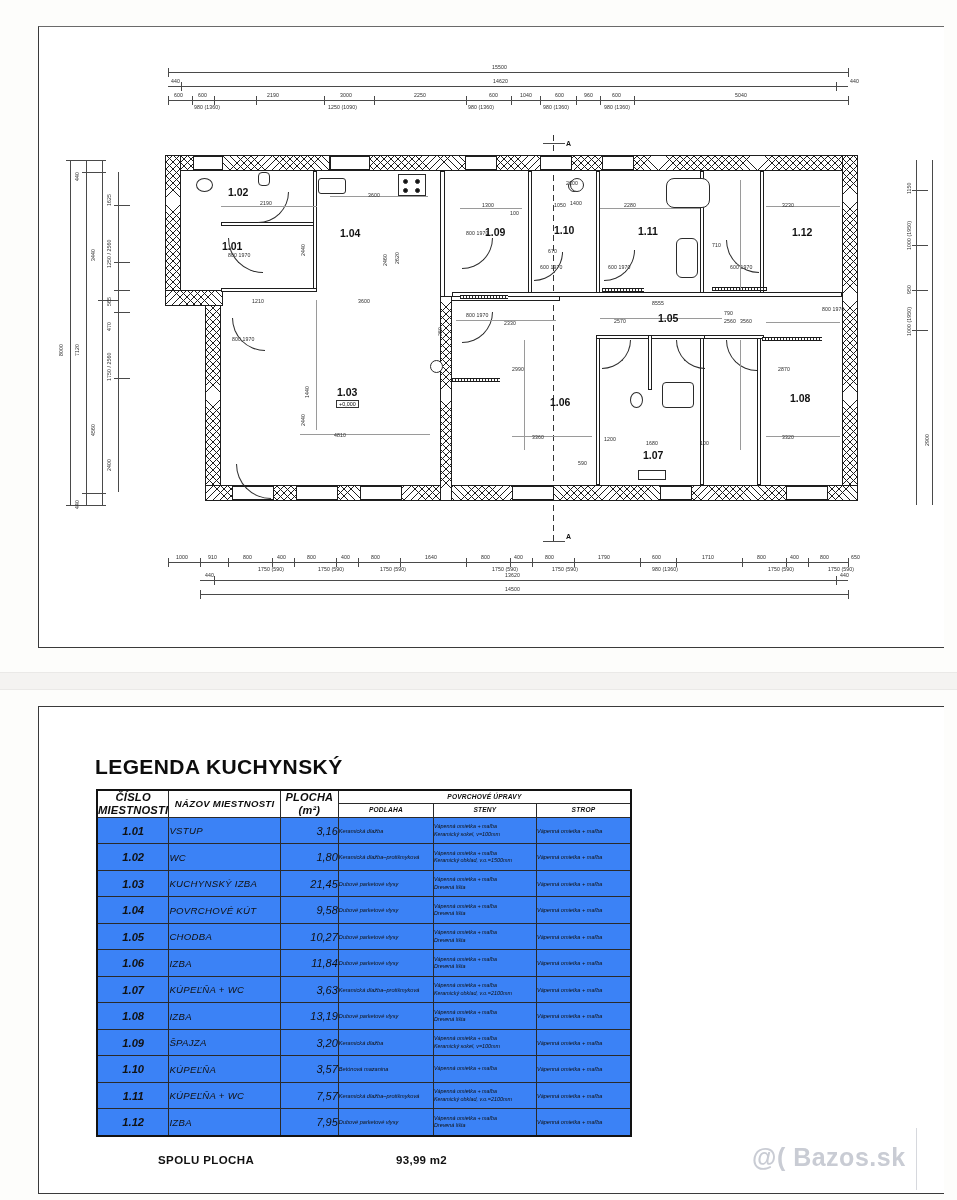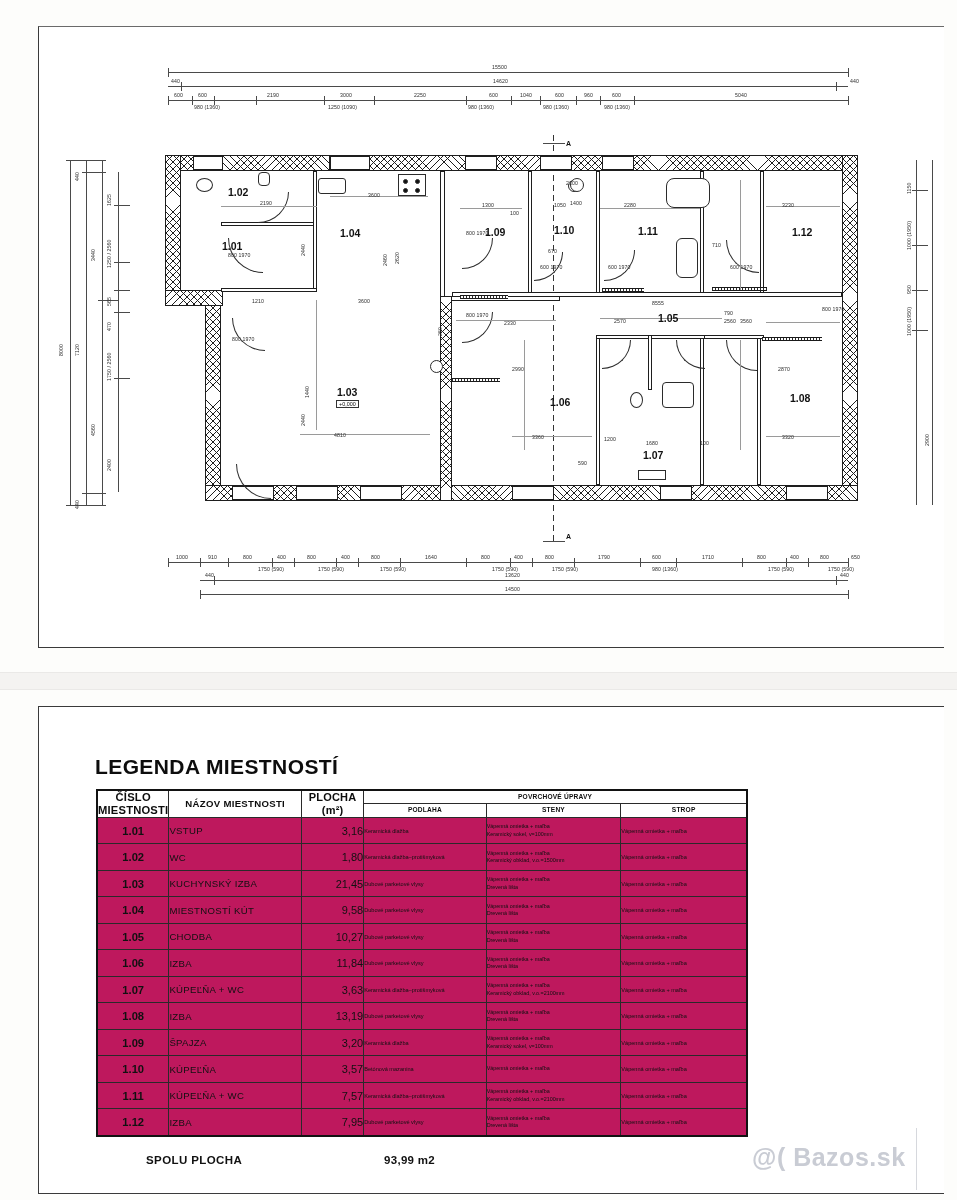--- a/index.html
+++ b/index.html
@@ -68,39 +68,40 @@
   .fix{position:absolute;border:1px solid #2b2b2b;background:#fff;box-sizing:border-box;}
   .fix.round{border-radius:50%;}
 
   
   #legend-title{
     position:absolute;left:95px;top:755px;
     font-family:"Liberation Sans", sans-serif;
     font-size:21px;font-weight:700;letter-spacing:.4px;color:#0d0d0d;
   }
   #legend-table{
-    position:absolute;left:96px;top:789px;width:652px;
-    border-collapse:collapse;background:#be185d;
+    position:absolute;left:96px;top:789px;width:536px;
+    border-collapse:collapse;background:#3b82f6;
     border:2.2px solid #121212;
+    font-style:italic;
   }
   #legend-table td,#legend-table th{
     border:0.9px solid #2a2a2a;padding:0;vertical-align:middle;
   }
   .hcell{
     font-size:6.6px;font-weight:700;text-align:center;color:#0d0d0d;
     letter-spacing:.2px;line-height:1.15;padding:2px 1px;
   }
   .c-num{width:56px;text-align:center;font-size:11.2px;font-weight:700;height:25.5px;}
   .c-name{width:136px;font-size:9.6px;padding-left:8px;letter-spacing:.3px;}
   .c-area{width:62px;text-align:right;font-size:11px;padding-right:7px;}
   .c-floor{width:127px;font-size:5.6px;padding-left:4px;}
   .c-wall{width:140px;font-size:5.4px;padding-left:4px;line-height:1.35;}
   .c-ceil{width:131px;font-size:5.6px;padding-left:6px;}
   .hdr-row th{background:#fff;}
-  #sum-row{position:absolute;left:84px;top:1152px;width:652px;height:24px;}
+  #sum-row{position:absolute;left:96px;top:1152px;width:652px;height:24px;}
   #sum-label{position:absolute;left:62px;top:2px;font-size:11.5px;font-weight:700;letter-spacing:.4px;}
   #sum-value{position:absolute;left:300px;top:2px;font-size:11.5px;font-weight:700;letter-spacing:.3px;}
 
   
   #watermark{
     position:absolute;left:752px;top:1143px;
     font-size:25px;font-weight:700;color:#c9ccd4;letter-spacing:.5px;
     white-space:nowrap;user-select:none;
   }
   #wm-divider{position:absolute;left:916px;top:1128px;width:1px;height:62px;background:#d6d8dd;}
@@ -411,21 +412,21 @@
   <div class="room-label" style="left:485px;top:226px;">1.09</div>
   <div class="room-label" style="left:554px;top:224px;">1.10</div>
   <div class="room-label" style="left:638px;top:225px;">1.11</div>
   <div class="room-label" style="left:792px;top:226px;">1.12</div>
 </div>
 
 <div class="panel" id="legend-panel">
   <div class="sheet-frame" id="legend-frame"></div>
 </div>
 
-<div id="legend-title">LEGENDA MIESTNOSTÍ</div>
+<div id="legend-title">LEGENDA KUCHYNSKÝ</div>
 
 <table id="legend-table">
   <thead>
     <tr class="hdr-row">
       <th class="hcell c-num" rowspan="2">
         <div>ČÍSLO</div>
         <div>MIESTNOSTI</div>
       </th>
       <th class="hcell c-name" rowspan="2" style="text-align:center;padding-left:0;">NÁZOV MIESTNOSTI</th>
       <th class="hcell c-area" rowspan="2" style="text-align:center;padding-right:0;">
@@ -469,21 +470,21 @@
         <td class="c-area">21,45</td>
         <td class="c-floor">Dubové parketové vlysy</td>
         <td class="c-wall">
           <div>Vápenná omietka + maľba</div>
           <div>Drevená lišta</div>
         </td>
         <td class="c-ceil">Vápenná omietka + maľba</td>
       </tr>
       <tr>
         <td class="c-num">1.04</td>
-        <td class="c-name">MIESTNOSTÍ KÚT</td>
+        <td class="c-name">POVRCHOVÉ KÚT</td>
         <td class="c-area">9,58</td>
         <td class="c-floor">Dubové parketové vlysy</td>
         <td class="c-wall">
           <div>Vápenná omietka + maľba</div>
           <div>Drevená lišta</div>
         </td>
         <td class="c-ceil">Vápenná omietka + maľba</td>
       </tr>
       <tr>
         <td class="c-num">1.05</td>

